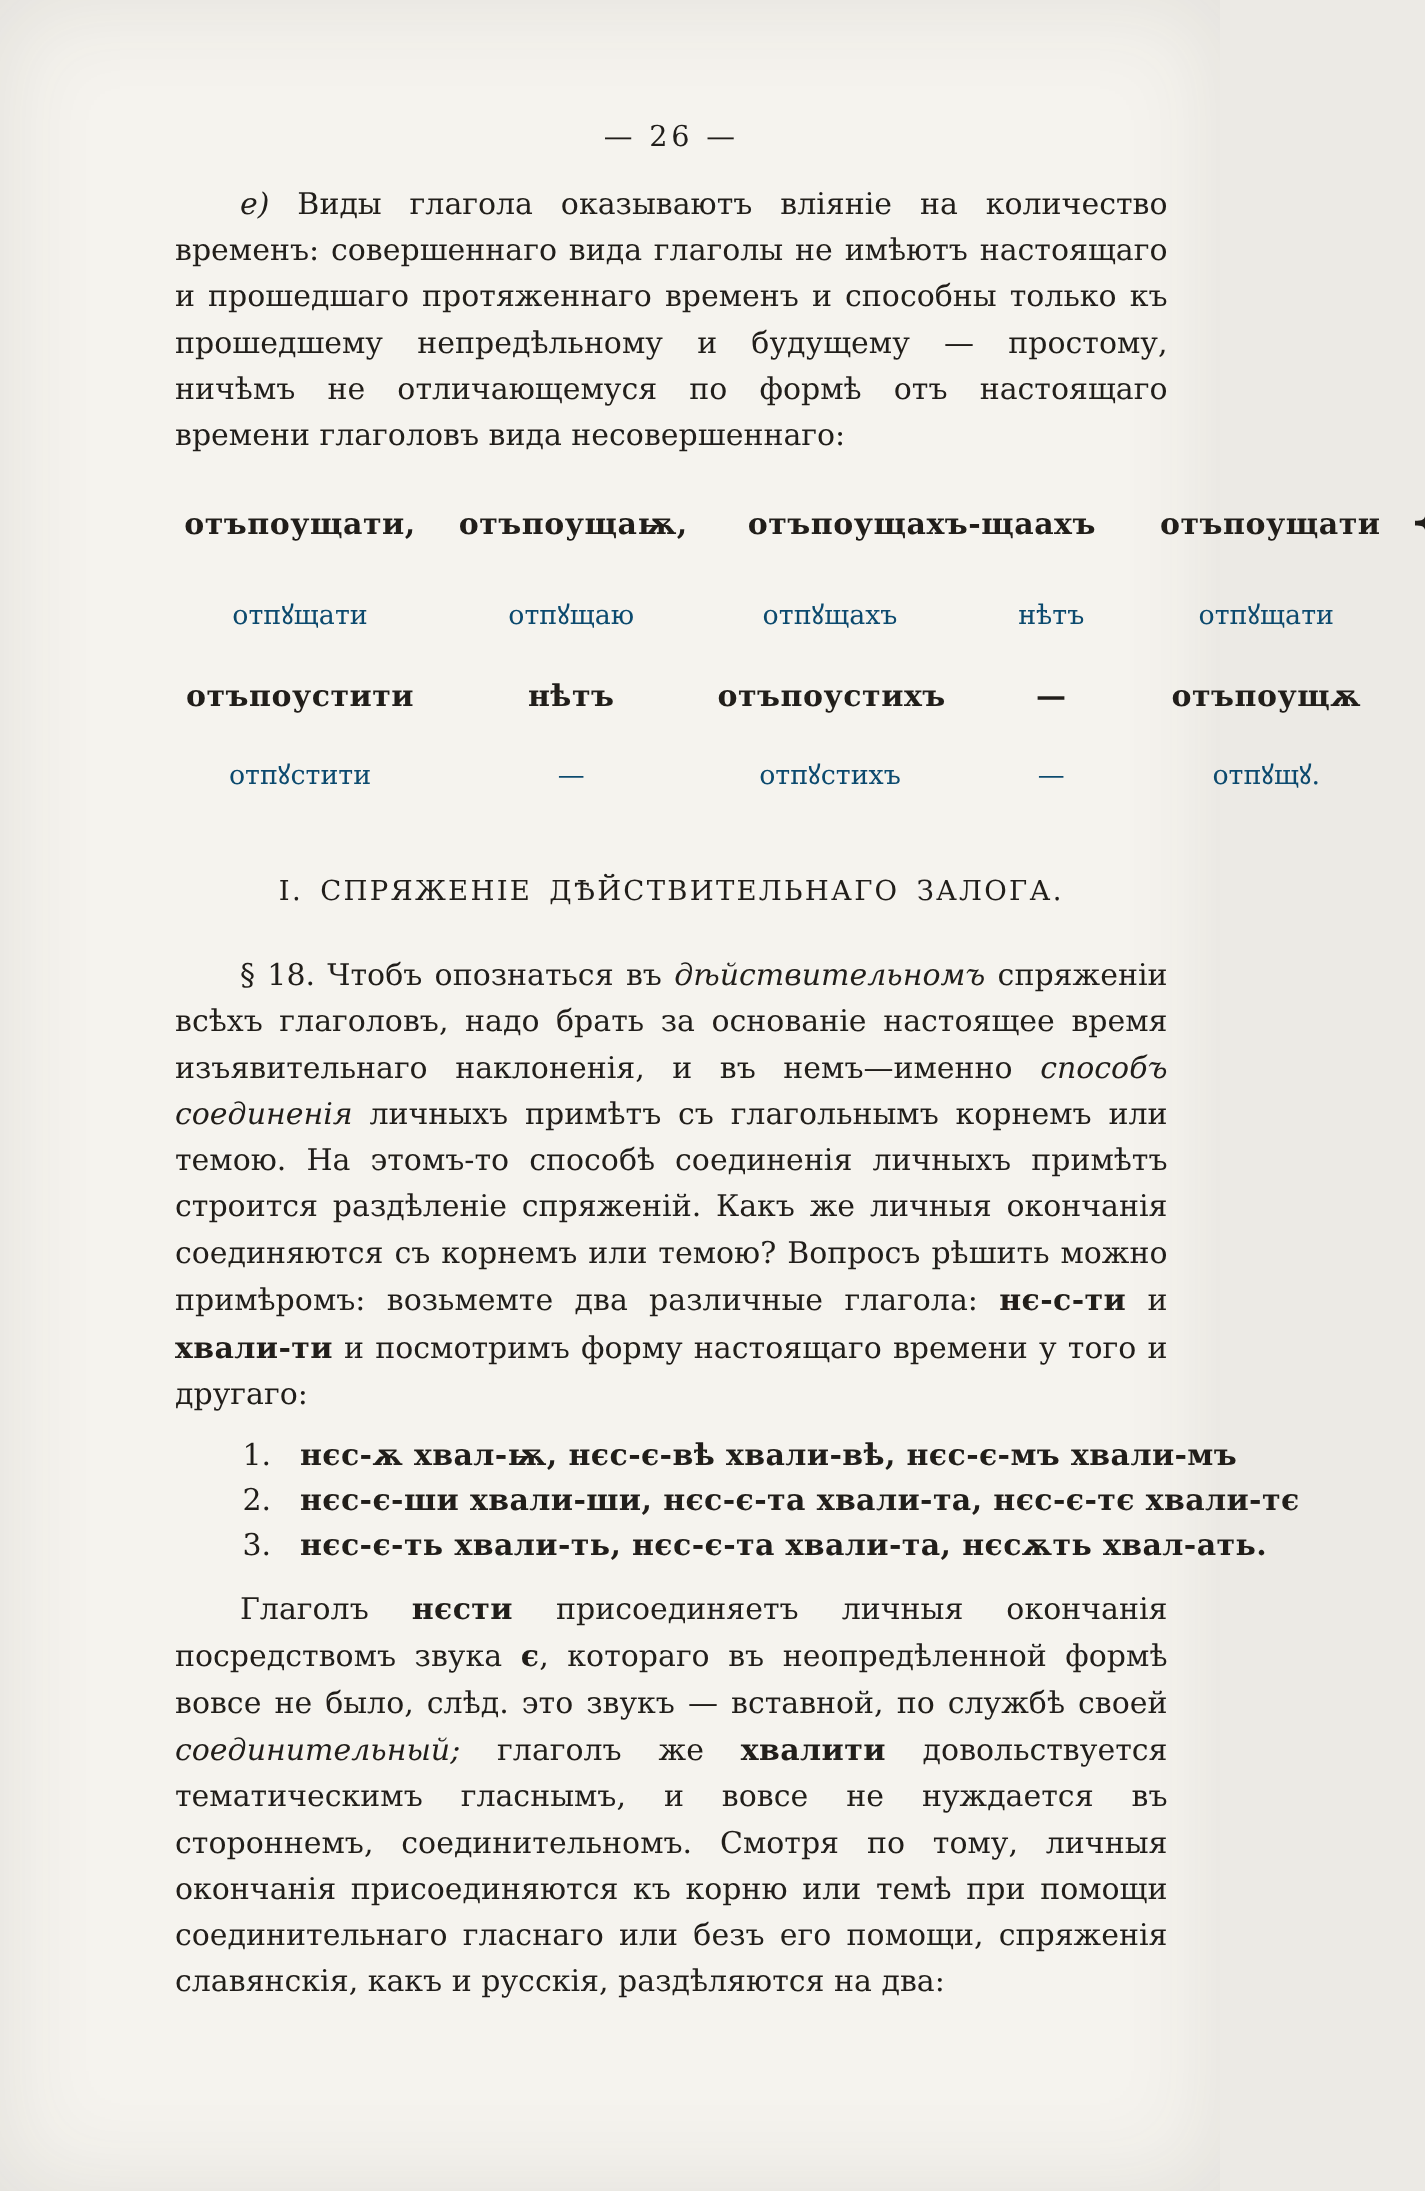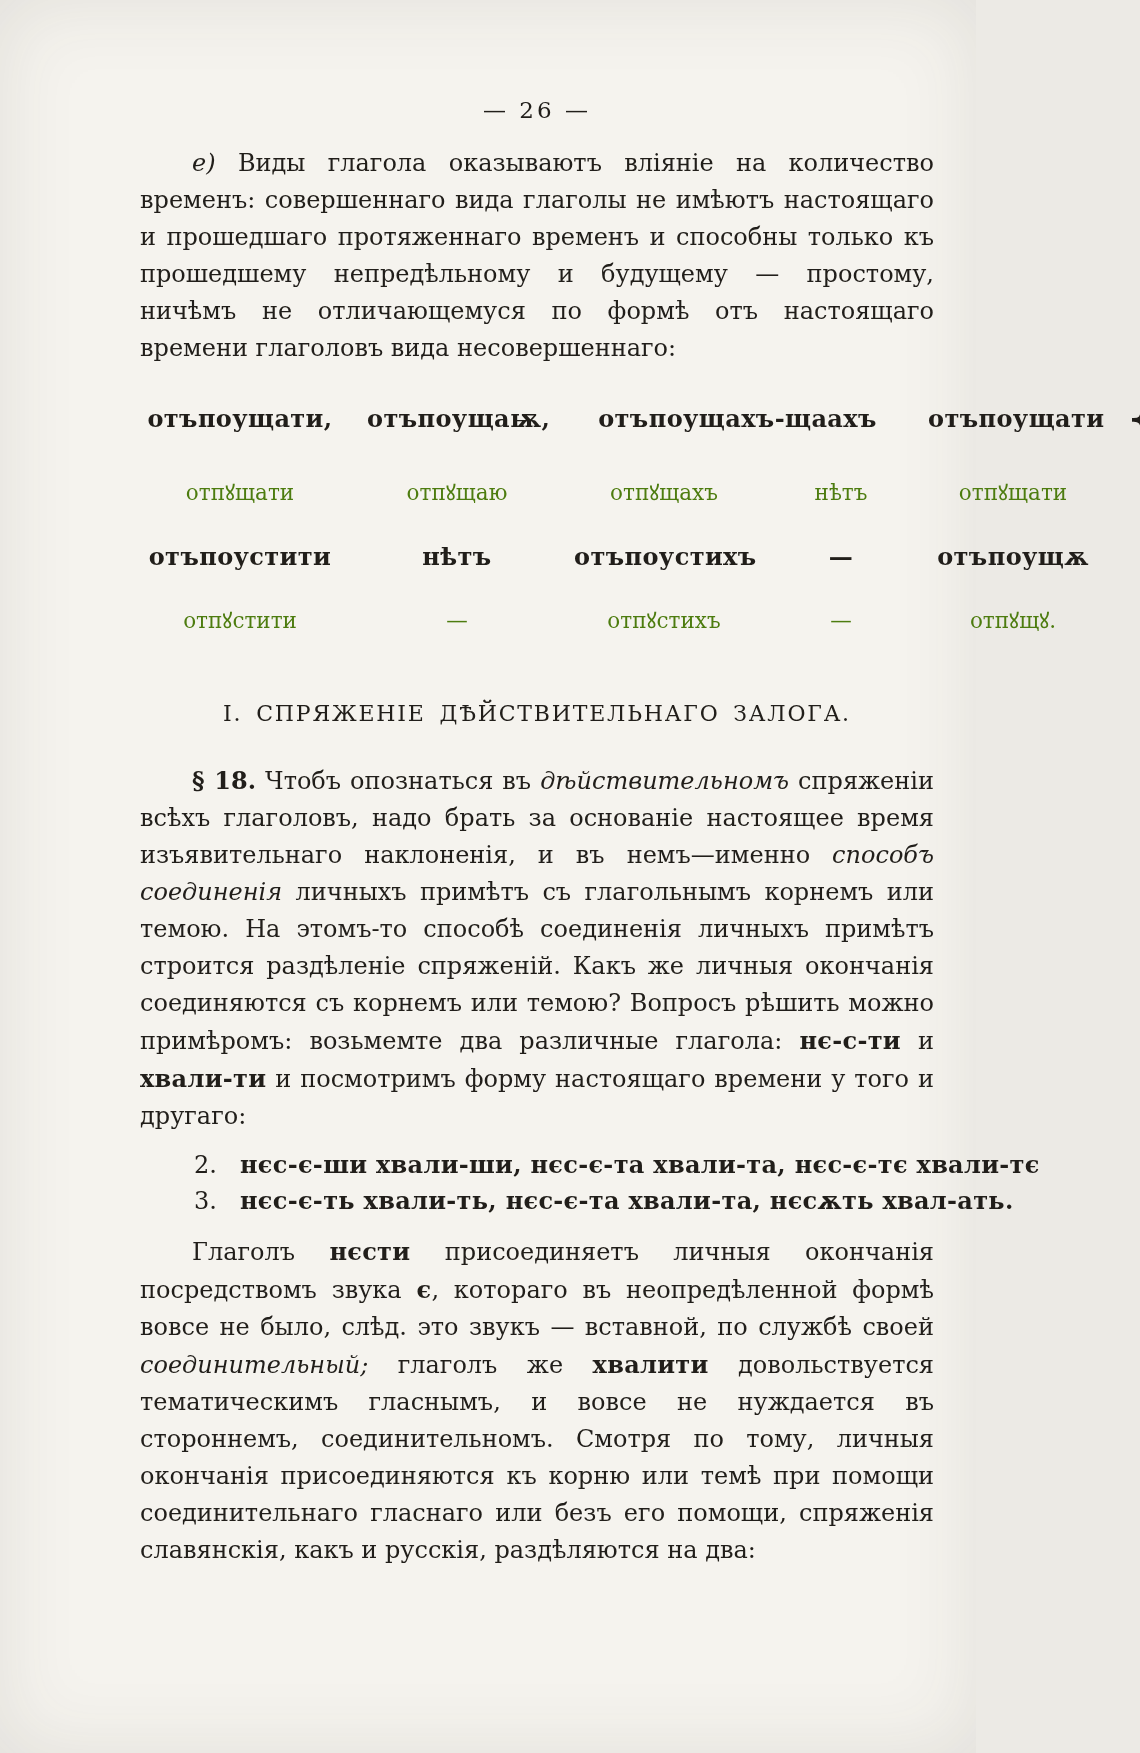--- a/index.html
+++ b/index.html
@@ -19,35 +19,35 @@
     line-height: 37px;
   }
   .pageno {
     text-align: center;
     font-size: 23px;
     letter-spacing: 3px;
     margin: 0 0 16px 0;
   }
   .para { margin: 0; text-align: justify; text-indent: 52px; }
   .it { font-style: italic; }
-  .b  { font-weight: bold; }
+  .b  { font-weight: normal; }
   .cs { font-weight: bold; letter-spacing: 0.3px; }
 
   
   .paradigm {
     display: grid;
     grid-template-columns: 200px 180px 180px 120px 170px 110px;
     align-items: center;
     row-gap: 9px;
     margin: 22px 0 10px 0;
     gap: 27px;
   }
   .cell { text-align: center; white-space: nowrap; }
   .row-bold  { font-weight: bold; font-size: 24px; letter-spacing: 0.4px; }
-  .row-light { font-weight: normal; font-size: 21.5px; color: #4d7c0f; }
+  .row-light { font-weight: normal; font-size: 21.5px; color: #0c4a6e; }
   .brace-cell { display: flex; align-items: center; justify-content: flex-start; gap: 6px; overflow: visible; }
   .brace {
     font-family: "DejaVu Sans", sans-serif;
     font-size: 56px; line-height: 0.9; font-weight: 400;
     transform: translateY(-1px);
   }
   .brace-stack { display: flex; flex-direction: column; line-height: 29px; text-align: left; }
 
   .heading {
     text-align: center;
@@ -114,20 +114,21 @@
     <div class="cell row-light" style="grid-row:4;grid-column:3">отпꙋстихъ</div>
     <div class="cell row-light" style="grid-row:4;grid-column:4">—</div>
     <div class="cell row-light" style="grid-row:4;grid-column:5">отпꙋщꙋ.</div>
   </div>
 
   <h2 class="heading">I. СПРЯЖЕНІЕ ДѢЙСТВИТЕЛЬНАГО ЗАЛОГА.</h2>
 
   <p class="para"><span class="b">§ 18.</span><span> Чтобъ опознаться въ </span><span class="it">дѣйствительномъ</span><span> спряженіи всѣхъ глаголовъ, надо брать за основаніе настоящее время изъявительнаго наклоненія, и въ немъ—именно </span><span class="it">способъ соединенія</span><span> личныхъ примѣтъ съ глагольнымъ корнемъ или темою. На этомъ-то способѣ соединенія личныхъ примѣтъ строится раздѣленіе спряженій. Какъ же личныя окончанія соединяются съ корнемъ или темою? Вопросъ рѣшить можно примѣромъ: возьмемте два различные глагола: </span><span class="cs">нє-с-ти</span><span> и </span><span class="cs">хвали-ти</span><span> и посмотримъ форму настоящаго времени у того и другаго:</span></p>
 
   <div class="cs-list">
+    <div class="cs-line"><span class="num">1.</span><span class="cs">нєс-ѫ хвал-ѭ, нєс-є-вѣ хвали-вѣ, нєс-є-мъ хвали-мъ</span></div>
     <div class="cs-line"><span class="num">2.</span><span class="cs">нєс-є-ши хвали-ши, нєс-є-та хвали-та, нєс-є-тє хвали-тє</span></div>
     <div class="cs-line"><span class="num">3.</span><span class="cs">нєс-є-ть хвали-ть, нєс-є-та хвали-та, нєсѫть хвал-ать.</span></div>
   </div>
 
   <p class="para"><span>Глаголъ </span><span class="cs">нєсти</span><span> присоединяетъ личныя окончанія посредствомъ звука </span><span class="cs">є</span><span>, котораго въ неопредѣленной формѣ вовсе не было, слѣд. это звукъ — вставной, по службѣ своей </span><span class="it">соединительный;</span><span> глаголъ же </span><span class="cs">хвалити</span><span> довольствуется тематическимъ гласнымъ, и вовсе не нуждается въ стороннемъ, соединительномъ. Смотря по тому, личныя окончанія присоединяются къ корню или темѣ при помощи соединительнаго гласнаго или безъ его помощи, спряженія славянскія, какъ и русскія, раздѣляются на два:</span></p>
 
 
 </div>
 
 </body></html>

